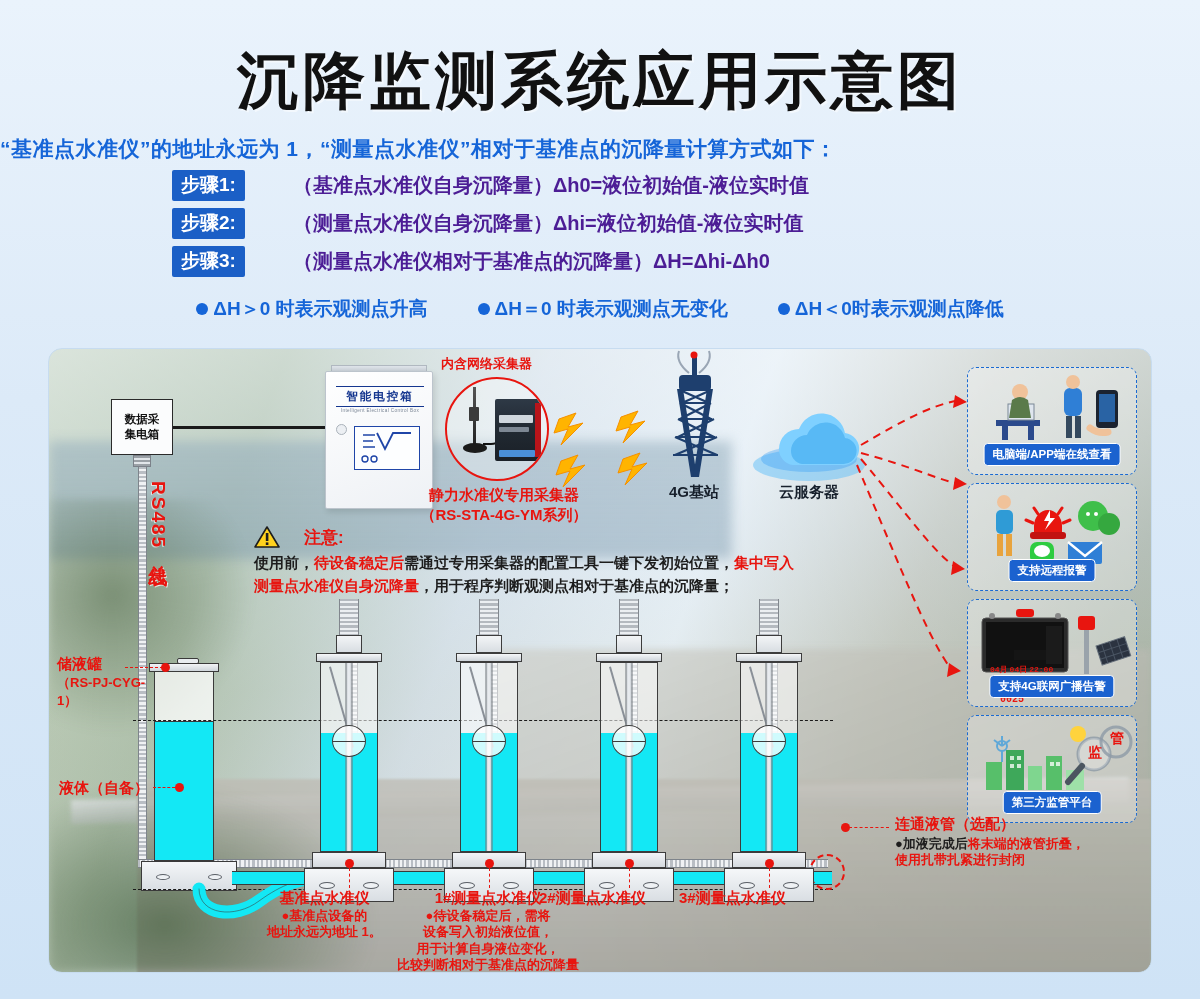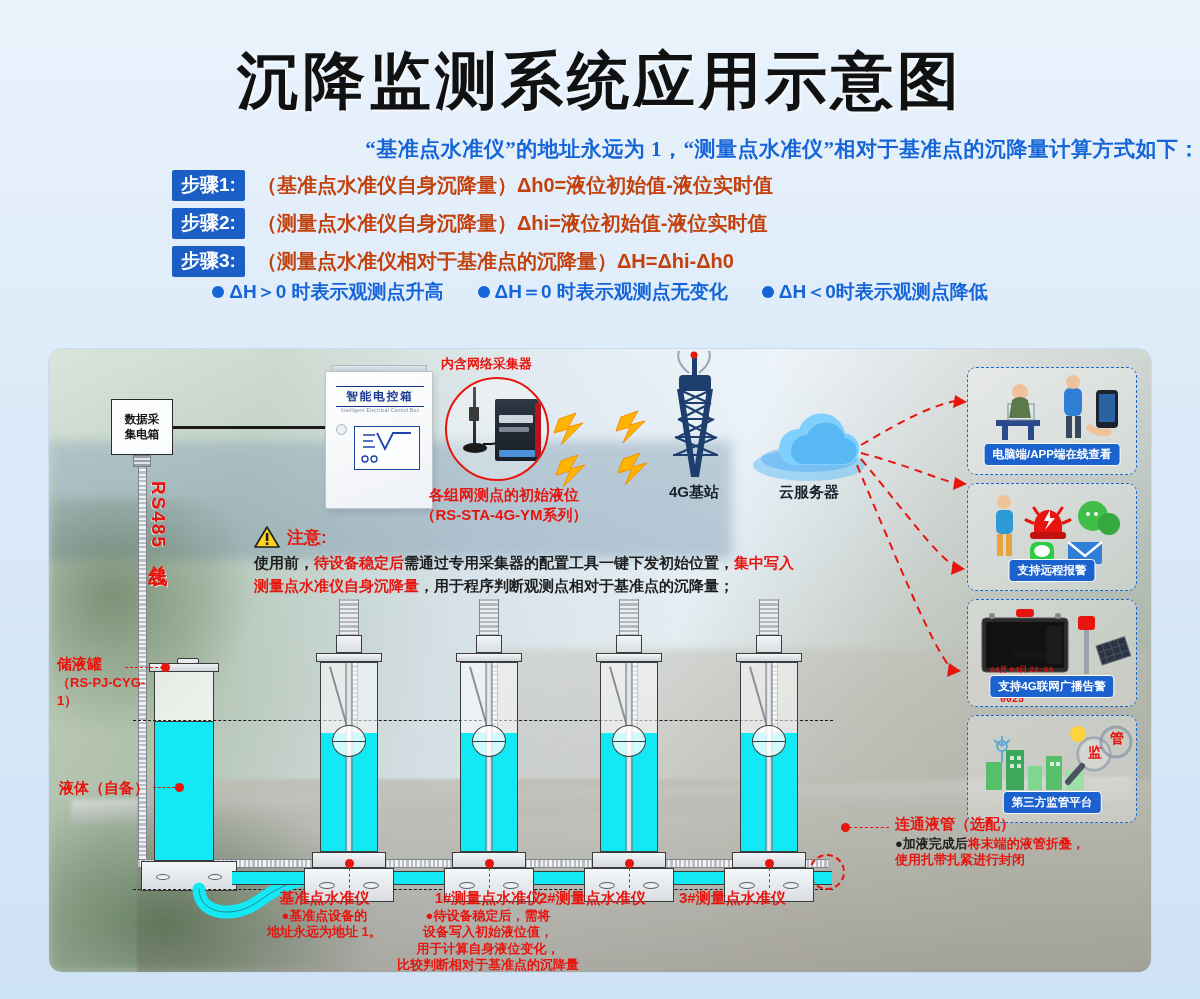--- a/index.html
+++ b/index.html
@@ -15,53 +15,53 @@
     text-align: center;
     font-size: 62px;
     font-weight: bold;
     letter-spacing: 4px;
     color: #111;
     padding-top: 48px;
     line-height: 1.05;
     text-shadow: 2px 2px 0 rgba(255,255,255,.5);
   }
   .subtitle {
-    text-align: right;
+    text-align: left;
     color: #1565d8;
     font-size: 21px;
     font-weight: bold;
     margin-top: 22px;
     letter-spacing: .5px;
-    font-family: Liberation Serif, serif;
   }
   .steps { width: 900px; margin: 6px auto 0 auto; }
   .step-row {
     display: flex; align-items: center;
     margin-top: 7px;
     padding-left: 22px;
   }
   .step-badge {
     background: #1b5fc6;
     color: #fff;
     font-weight: bold;
     font-size: 19px;
     padding: 2px 9px 3px 9px;
     border-radius: 2px;
     margin-right: 12px;
     white-space: nowrap;
   }
   .step-text {
-    color: #c2410c;
+    color: #4c1d95;
     font-size: 20px;
     font-weight: bold;
     white-space: nowrap;
+    margin-left: 36px;
   }
   .conds {
-    display: flex; justify-content: center; gap: 34px;
-    margin-top: 2px;
+    display: flex; justify-content: center; gap: 50px;
+    margin-top: 19px;
   }
   .cond {
     color: #1565d8; font-size: 19px; font-weight: bold;
     display: flex; align-items: center; gap: 5px; white-space: nowrap;
   }
   .dot-blue {
     width: 12px; height: 12px; border-radius: 50%;
     background: #1565d8; display: inline-block; flex: none;
   }
 
@@ -256,21 +256,21 @@
     position: absolute; left: 50%; transform: translateX(-50%);
     bottom: 8px;
     background: #1b62cf; color: #fff; font-weight: bold;
     font-size: 11.5px; padding: 3px 8px; border-radius: 4px; white-space: nowrap;
     border: 1px solid #ffffff;
   }
   .panel-art { position: absolute; left: 0; top: 6px; width: 100%; }
 
   
   .note-wrap { position: absolute; left: 205px; top: 176px; width: 580px; }
-  .note-head { display: flex; align-items: center; gap: 7px; }
+  .note-head { display: flex; align-items: center; gap: 24px; }
   .note-title { color: #e8150f; font-weight: bold; font-size: 17px; }
   .note-body { margin-top: 3px; font-size: 15px; line-height: 1.5; color: #1d1d1d; font-weight: bold; }
 
   
   .tank-body {
     position: absolute; left: 105px; top: 372px; width: 60px; height: 140px;
     background: #13e8f5; border: 1.3px solid #3a3a3a;
   }
   .tank-air {
     position: absolute; left: 105px; top: 322px; width: 60px; height: 50px;
@@ -452,21 +452,21 @@
     <div class="antenna-base"></div>
     <div class="collector-wire"></div>
     <div class="collector-dev">
       <div class="lbl"></div>
       <div class="lbl2"></div>
       <div class="stripe-red"></div>
       <div class="port"></div>
     </div>
   </div>
   <div class="collector-label">
-    <div>各组网测点的初始液位</div>
+    <div>静力水准仪专用采集器</div>
     <div>（RS-STA-4G-YM系列）</div>
   </div>
 
   <svg class="arrow-svg">
     <g fill="#ffb400" stroke="#f59000" stroke-width="1">
       <polygon points="510,70 527,64 519,78 534,74 512,96 519,80 505,84"></polygon>
       <polygon points="512,112 529,106 521,120 536,116 514,138 521,122 507,126"></polygon>
       <polygon points="572,68 589,62 581,76 596,72 574,94 581,78 567,82"></polygon>
       <polygon points="574,110 591,104 583,118 598,114 576,136 583,120 569,124"></polygon>
     </g>

